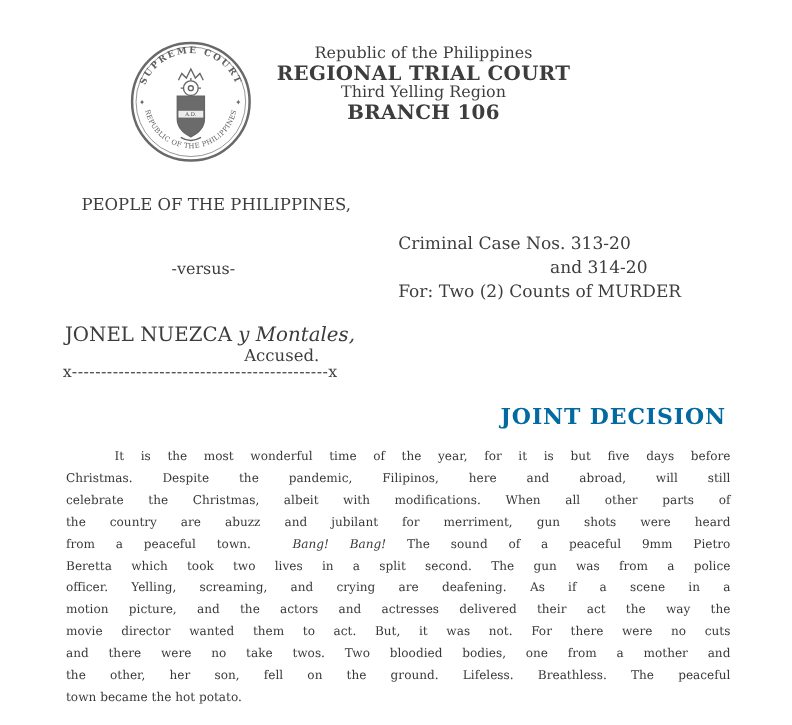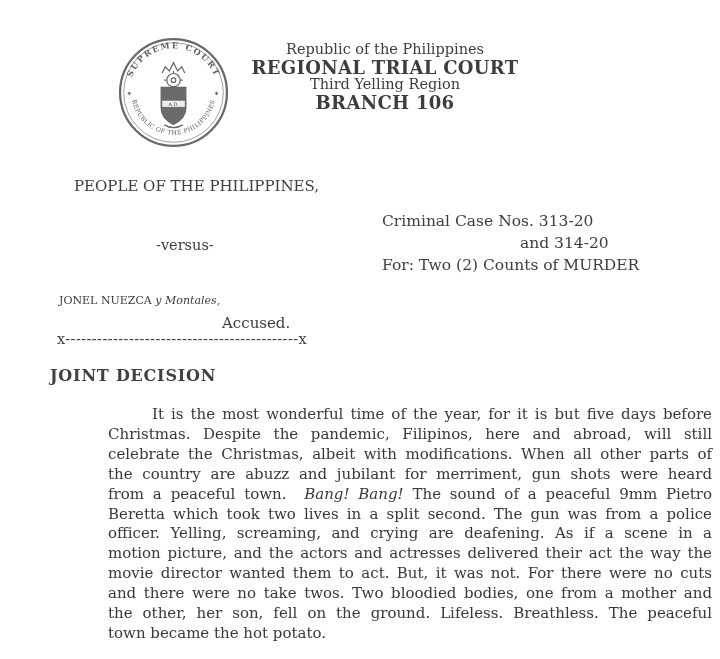--- a/index.html
+++ b/index.html
@@ -50,28 +50,27 @@
     font-size: 14.5px;
     margin-left: 16px;
   }
   .case-block {
     position: absolute;
     left: 362px;
     top: 211px;
     width: 330px;
     font-size: 15.5px;
     line-height: 21.8px;
-    margin-left: 20px;
   }
   .case-line2 { padding-left: 138px; }
   .accused-line {
     position: absolute;
     left: 59px;
     top: 294px;
-    font-size: 11px;
+    font-size: 18px;
   }
   .accused-label {
     position: absolute;
     left: 222px;
     top: 314px;
     font-size: 15px;
   }
   .terminator {
     position: absolute;
     left: 57px;
@@ -79,35 +78,34 @@
     font-size: 14.5px;
     letter-spacing: 0.4px;
     white-space: nowrap;
   }
   
   .decision-title {
     position: absolute;
     left: 50px;
     top: 366px;
     width: 610px;
-    text-align: left;
-    font-size: 16px;
+    text-align: right;
+    font-size: 20px;
     font-weight: bold;
     letter-spacing: 0.8px;
-    color: #404040;
+    color: #0369a1;
   }
   .body-text {
     position: absolute;
     left: 60px;
     top: 405px;
     width: 604px;
-    font-size: 15px;
+    font-size: 11px;
     line-height: 19.9px;
     color: #383838;
-    margin-left: 48px;
   }
   .jline {
     text-align: justify;
     text-align-last: justify;
     white-space: normal;
   }
   .jline-first { text-indent: 44px; }
   .jline-last  { text-align-last: left; }
   i { font-style: italic; }
 </style>

